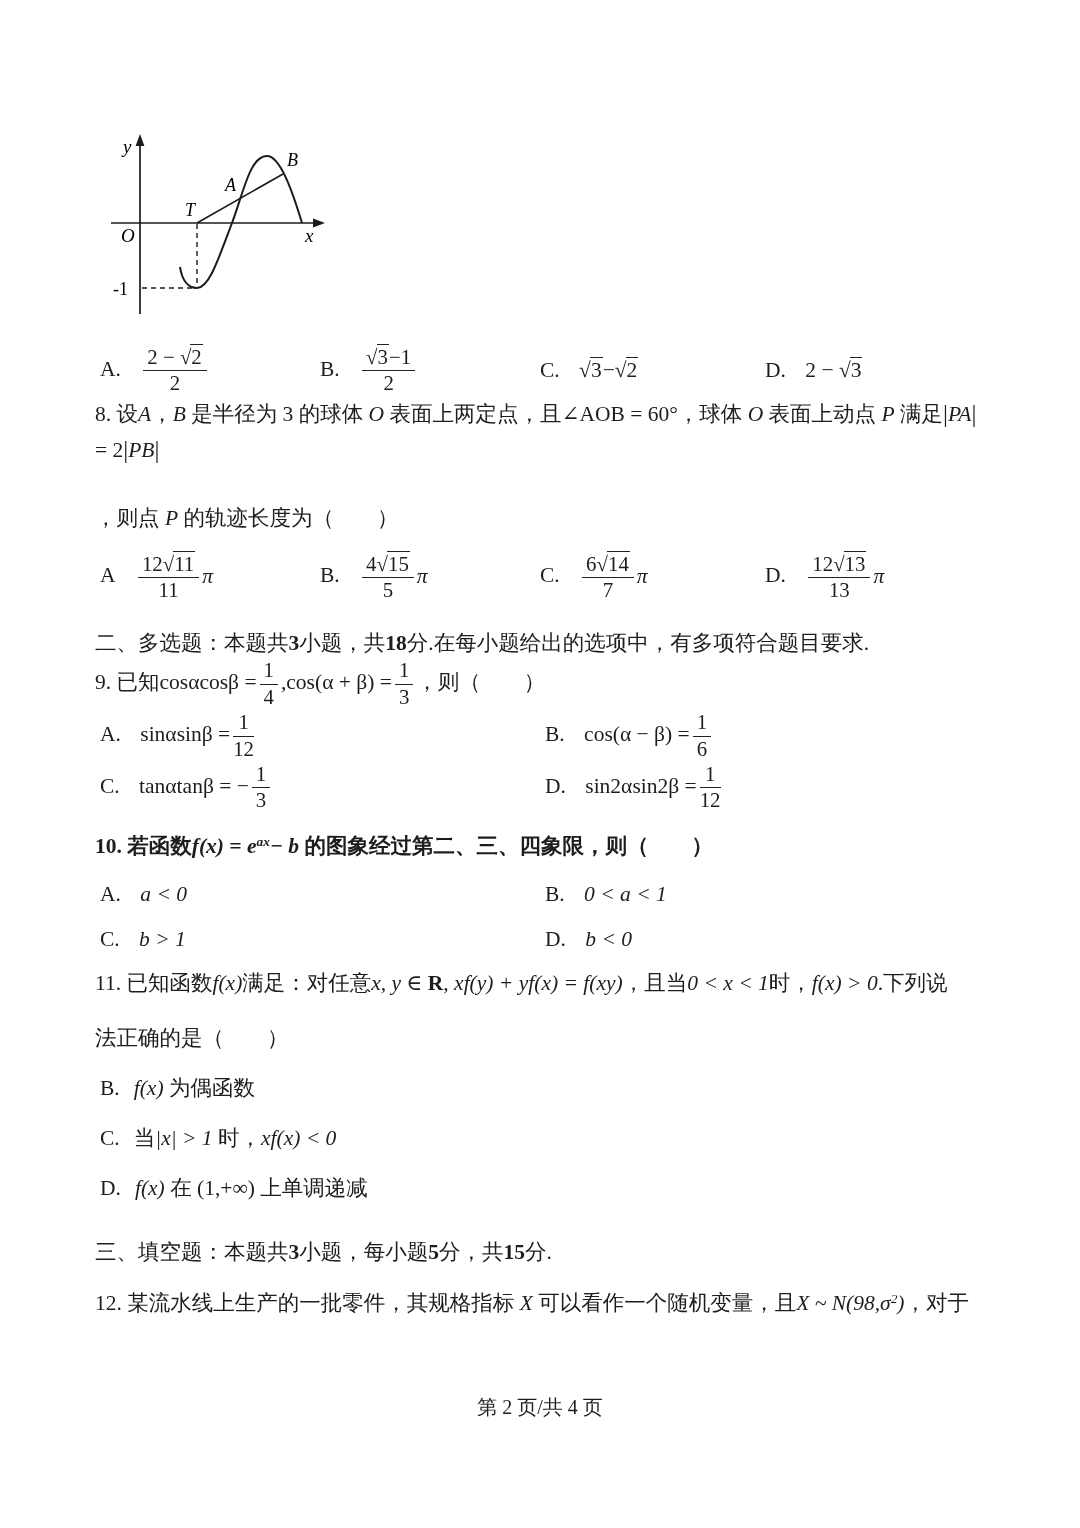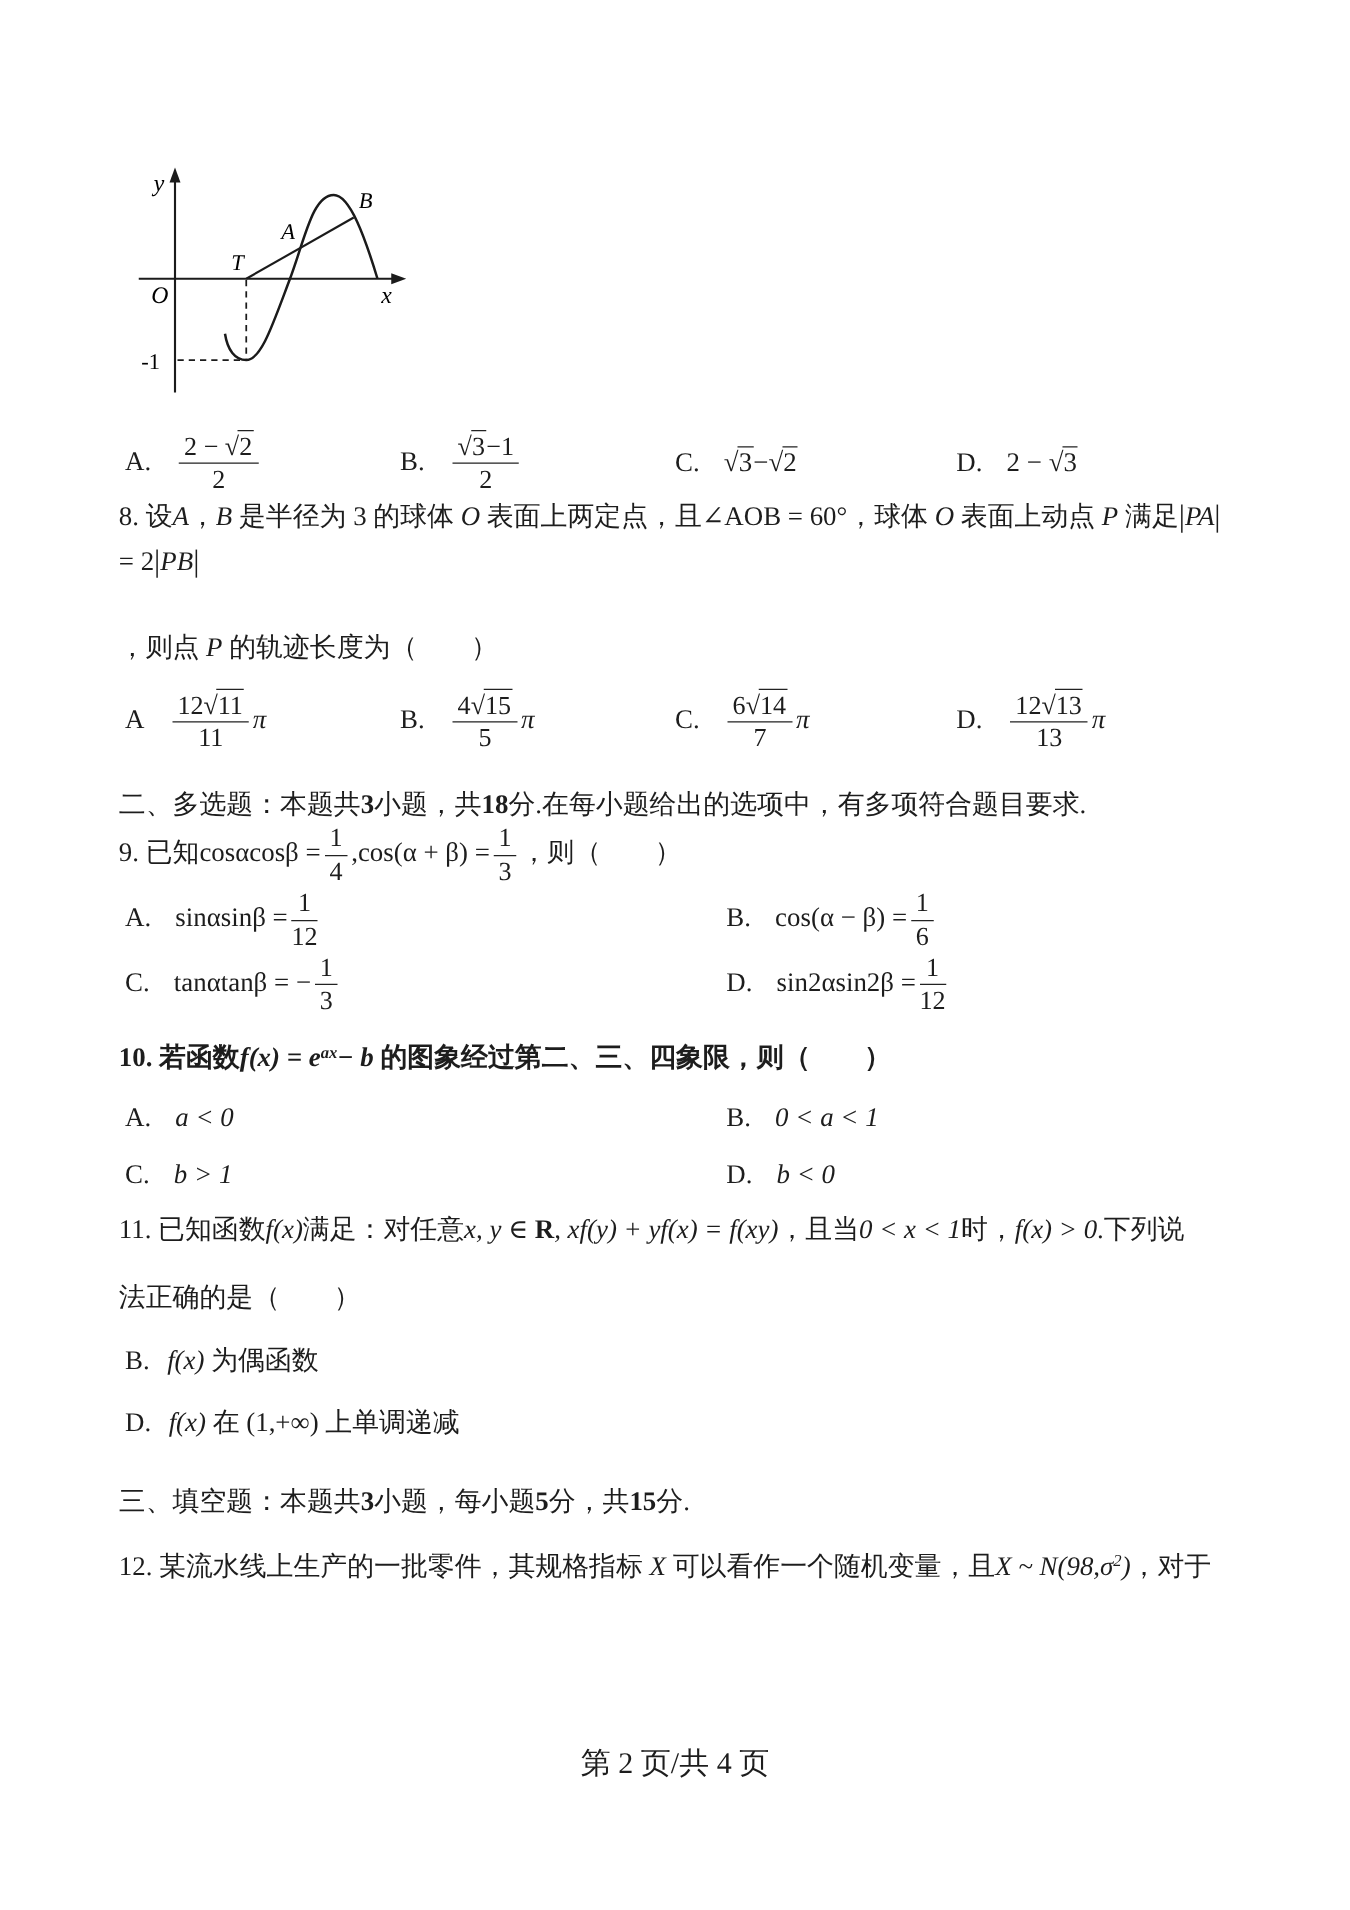--- a/index.html
+++ b/index.html
@@ -42,21 +42,21 @@
 
   .tallbar { font-size: 1.15em; vertical-align: -1px; }
 
   
   .row4 {
     display: grid; grid-template-columns: 220px 220px 225px 1fr;
     align-items: center; padding-left: 5px;
   }
   .row2 {
     display: grid; grid-template-columns: 445px 1fr;
-    align-items: center; padding-left: 5px; gap: 36px;
+    align-items: center; padding-left: 5px;
   }
   .opt { white-space: nowrap; }
 
   .q7-row { margin-top: 28px; }
   .q8-p1 { }
   .q8-p2 { margin-top: 36px; }
   .q8-row { margin-top: 18px; }
   .sec2-title { margin-top: 26px; }
   .q9-intro { }
   .q9-rows { margin-top: 2px; }
@@ -64,21 +64,21 @@
   .q10-p { margin-top: 18px; font-weight: bold; }
   .q10-rows .row2 { margin-top: 20px; }
   .q11-p1 { margin-top: 16px; }
   .q11-p2 { margin-top: 24px; }
   .q11-opt { margin-top: 19px; padding-left: 5px; }
   .sec3-title { margin-top: 32px; }
   .q12-p { margin-top: 20px; }
 
   .footer {
     position: absolute; left: 0; top: 1394px; width: 100%;
-    text-align: center; font-size: 24px;
+    text-align: center; font-size: 20px;
   }
 
   svg text { font-family: "Liberation Serif", "DejaVu Serif", serif; }
 </style>
 </head>
 <body>
 
 <div class="page">
   <div class="content">
 
@@ -234,20 +234,21 @@
           <span class="it">b &lt; 0</span>
         </div>
       </div>
     </div>
 
     <p class="para q11-p1"><span>11. 已知函数</span><span class="it">f(x)</span><span>满足：对任意</span><span class="it">x, y ∈ </span><span class="bd">R</span><span class="it">, xf(y) + yf(x) = f(xy)</span><span>，且当</span><span class="it">0 &lt; x &lt; 1</span><span>时，</span><span class="it">f(x) &gt; 0</span><span>.下列说</span></p>
     <p class="para q11-p2"><span>法正确的是（　　）</span></p>
 
     <div>
       <p class="para q11-opt"><span class="opt-label">B.</span><span class="it">f(x)</span><span> 为偶函数</span></p>
+      <p class="para q11-opt"><span class="opt-label">C.</span><span>当</span><span class="it">|x| &gt; 1</span><span> 时，</span><span class="it">xf(x) &lt; 0</span></p>
       <p class="para q11-opt"><span class="opt-label">D.</span><span class="it">f(x)</span><span> 在 </span><span>(1,+∞)</span><span> 上单调递减</span></p>
     </div>
 
     <p class="para sec3-title"><span>三、填空题：本题共</span><span class="bd">3</span><span>小题，每小题</span><span class="bd">5</span><span>分，共</span><span class="bd">15</span><span>分.</span></p>
 
     <p class="para q12-p"><span>12. 某流水线上生产的一批零件，其规格指标 </span><span class="it">X</span><span> 可以看作一个随机变量，且</span><span class="it">X ~ N(98,σ</span><span class="sup">2</span><span class="it">)</span><span>，对于</span></p>
 
   </div>
 
   <div class="footer"><span>第 2 页/共 4 页</span></div>

